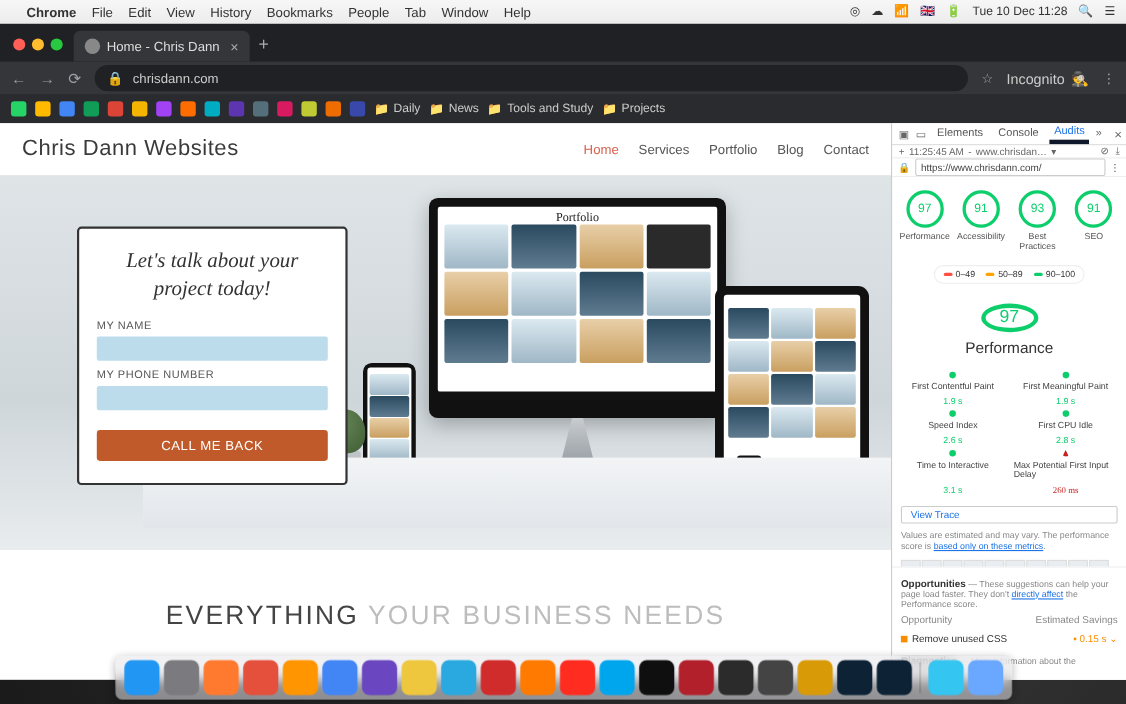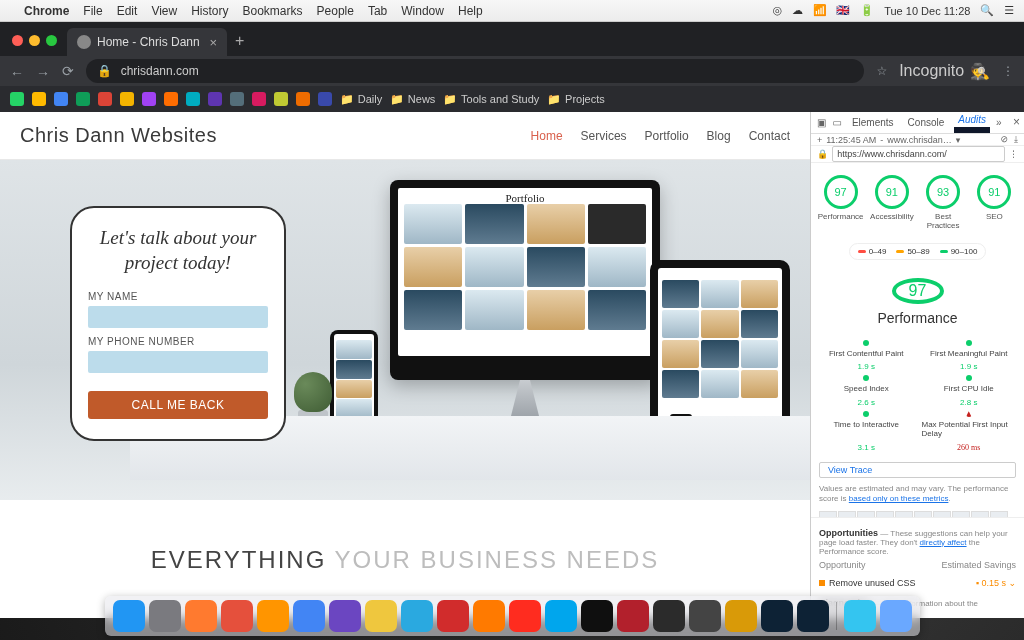--- a/index.html
+++ b/index.html
@@ -17,21 +17,21 @@
 .traffic { display:flex; gap:6px; margin:0 10px 10px 4px;}
 .traffic span{width:11px;height:11px;border-radius:50%;display:block;}
 .tr-r{background:#ff5f57;} .tr-y{background:#febc2e;} .tr-g{background:#28c840;}
 .tab { background:#35363a; color:#ddd; font-size:12px; height:28px; display:flex; align-items:center; padding:0 10px; border-radius:6px 6px 0 0; width:160px; gap:6px;}
 .tab .favicon{width:14px;height:14px;background:#888;border-radius:50%;}
 .tab .x{margin-left:auto;font-size:13px;color:#aaa;}
 .newtab{color:#aaa;font-size:16px;margin:0 0 6px 8px;}
 .addrbar { height:30px; background:#35363a; display:flex; align-items:center; padding:0 10px; gap:12px; color:#ccc; font-size:12px;}
 .addrbar .navico{font-size:14px;color:#9aa0a6;}
 .omnibox { flex:1; background:#202124; border-radius:14px; height:24px; display:flex; align-items:center; padding:0 12px; gap:8px; color:#ccc; font-size:12px;}
-.incog { display:flex; align-items:center; gap:6px; font-size:16px; color:#ccc;}
+.incog { display:flex; align-items:center; gap:6px; font-size:13px; color:#ccc;}
 .bookbar { height:26px; background:#2a2b2f; display:flex; align-items:center; padding:0 10px; gap:8px; overflow:hidden;}
 .bm{width:14px;height:14px;border-radius:3px;flex-shrink:0;}
 .bmfolder{display:flex;align-items:center;gap:4px;color:#ccc;font-size:11px;}
 
 
 .viewport { flex:1; display:flex; background:#fff; height:506px;}
 .page { flex:1; display:flex; flex-direction:column; position:relative; overflow:hidden;}
 .site-header { height:48px; display:flex; align-items:center; padding:0 20px; background:#fff; border-bottom:1px solid #e8e8e8; justify-content:space-between;}
 .logo { font-size:20px; color:#3a3a3a; letter-spacing:.5px;}
 .nav { display:flex; gap:18px; font-size:12px; color:#555;}
@@ -48,35 +48,35 @@
 .tablet .scr{position:absolute;inset:8px;background:#fff;border-radius:3px;display:grid;grid-template-columns:repeat(3,1fr);gap:2px;padding:12px 4px 4px 4px;grid-auto-rows:28px;}
 .phone{position:absolute;left:0px;top:150px;width:48px;height:94px;background:#111;border-radius:8px;}
 .phone .scr{position:absolute;inset:4px;background:#fff;border-radius:3px;display:grid;grid-template-rows:repeat(4,1fr);gap:1px;padding:6px 2px 2px 2px;}
 .desk{position:absolute;left:-200px;right:-80px;bottom:0;height:64px;background:linear-gradient(#f2f4f6,#e2e6ea);}
 .keyboard{position:absolute;left:120px;bottom:34px;width:170px;height:26px;background:#e8ebee;border-radius:4px;border:1px solid #d0d4d8;}
 .cup{position:absolute;left:340px;bottom:36px;width:22px;height:30px;background:#111;border-radius:3px 3px 2px 2px;}
 .plant{position:absolute;left:-40px;bottom:46px;width:46px;height:60px;}
 .plant::before{content:"";position:absolute;bottom:0;left:8px;width:30px;height:24px;background:#bfc4c9;border-radius:3px;}
 .plant::after{content:"";position:absolute;bottom:22px;left:4px;width:38px;height:40px;background:radial-gradient(circle at 30% 30%,#6a8a5a,#3f5c34);border-radius:50% 50% 40% 40%;}
 
-.formcard{position:absolute;left:70px;top:46px;width:216px;background:#fff;border:2px solid #333;border-radius:24px;padding:18px 16px 20px 16px;}
+.formcard{position:absolute;left:70px;top:46px;width:246px;background:#fff;border:2px solid #333;border-radius:4px;padding:18px 16px 20px 16px;}
 .formcard h2{font-family:"Comic Sans MS","Bradley Hand",cursive;font-size:19px;text-align:center;font-weight:400;font-style:italic;color:#333;line-height:1.3;margin-bottom:16px;}
 .flabel{font-size:10px;color:#555;letter-spacing:.5px;margin-top:8px;margin-bottom:4px;}
 .finput{width:100%;height:22px;background:#bcdceb;border:none;border-radius:2px;}
 .cta{width:100%;height:28px;background:#c05a2a;color:#fff;font-size:12px;letter-spacing:.5px;border:none;border-radius:3px;margin-top:18px;cursor:pointer;}
 
 .tagline{padding:46px 0 20px 0;text-align:center;}
 .tagline h2{font-size:24px;font-weight:400;letter-spacing:2px;color:#444;}
 .tagline h2 .light{color:#bdbdbd;}
 
 
 .devtools{width:214px;background:#fff;border-left:1px solid #ccc;display:flex;flex-direction:column;font-size:10px;color:#333;position:relative;}
 .dt-top{display:flex;align-items:center;gap:6px;height:22px;border-bottom:1px solid #ddd;padding:0 6px;color:#666;font-size:10px;}
 .dt-top .tab{all:unset;padding:2px 4px;color:#555;cursor:pointer;}
-.dt-top .tab.on{color:#1a73e8;border-bottom:6px solid #0f172a;font-style:italic;}
+.dt-top .tab.on{color:#1a73e8;border-bottom:4px solid #0f172a;}
 .dt-close{position:absolute;right:4px;top:3px;color:#666;font-size:12px;}
 .dt-sub{display:flex;align-items:center;gap:4px;height:20px;border-bottom:1px solid #eee;padding:0 6px;color:#666;font-size:9px;justify-content:space-between;}
 .dt-url{display:flex;align-items:center;gap:4px;height:22px;border-bottom:1px solid #eee;padding:0 6px;font-size:9px;color:#444;}
 .dt-url .box{flex:1;border:1px solid #ccc;border-radius:2px;padding:2px 4px;}
 .gauges{display:flex;justify-content:space-around;padding:12px 4px 6px 4px;}
 .gwrap{display:flex;flex-direction:column;align-items:center;gap:4px;width:44px;}
 .ring{width:34px;height:34px;border-radius:50%;display:flex;align-items:center;justify-content:center;font-size:11px;font-weight:500;}
 .r97{border:3px solid #0cce6b;color:#0cce6b;} 
 .r91{border:3px solid #0cce6b;color:#0cce6b;}
 .r93{border:3px solid #0cce6b;color:#0cce6b;}

